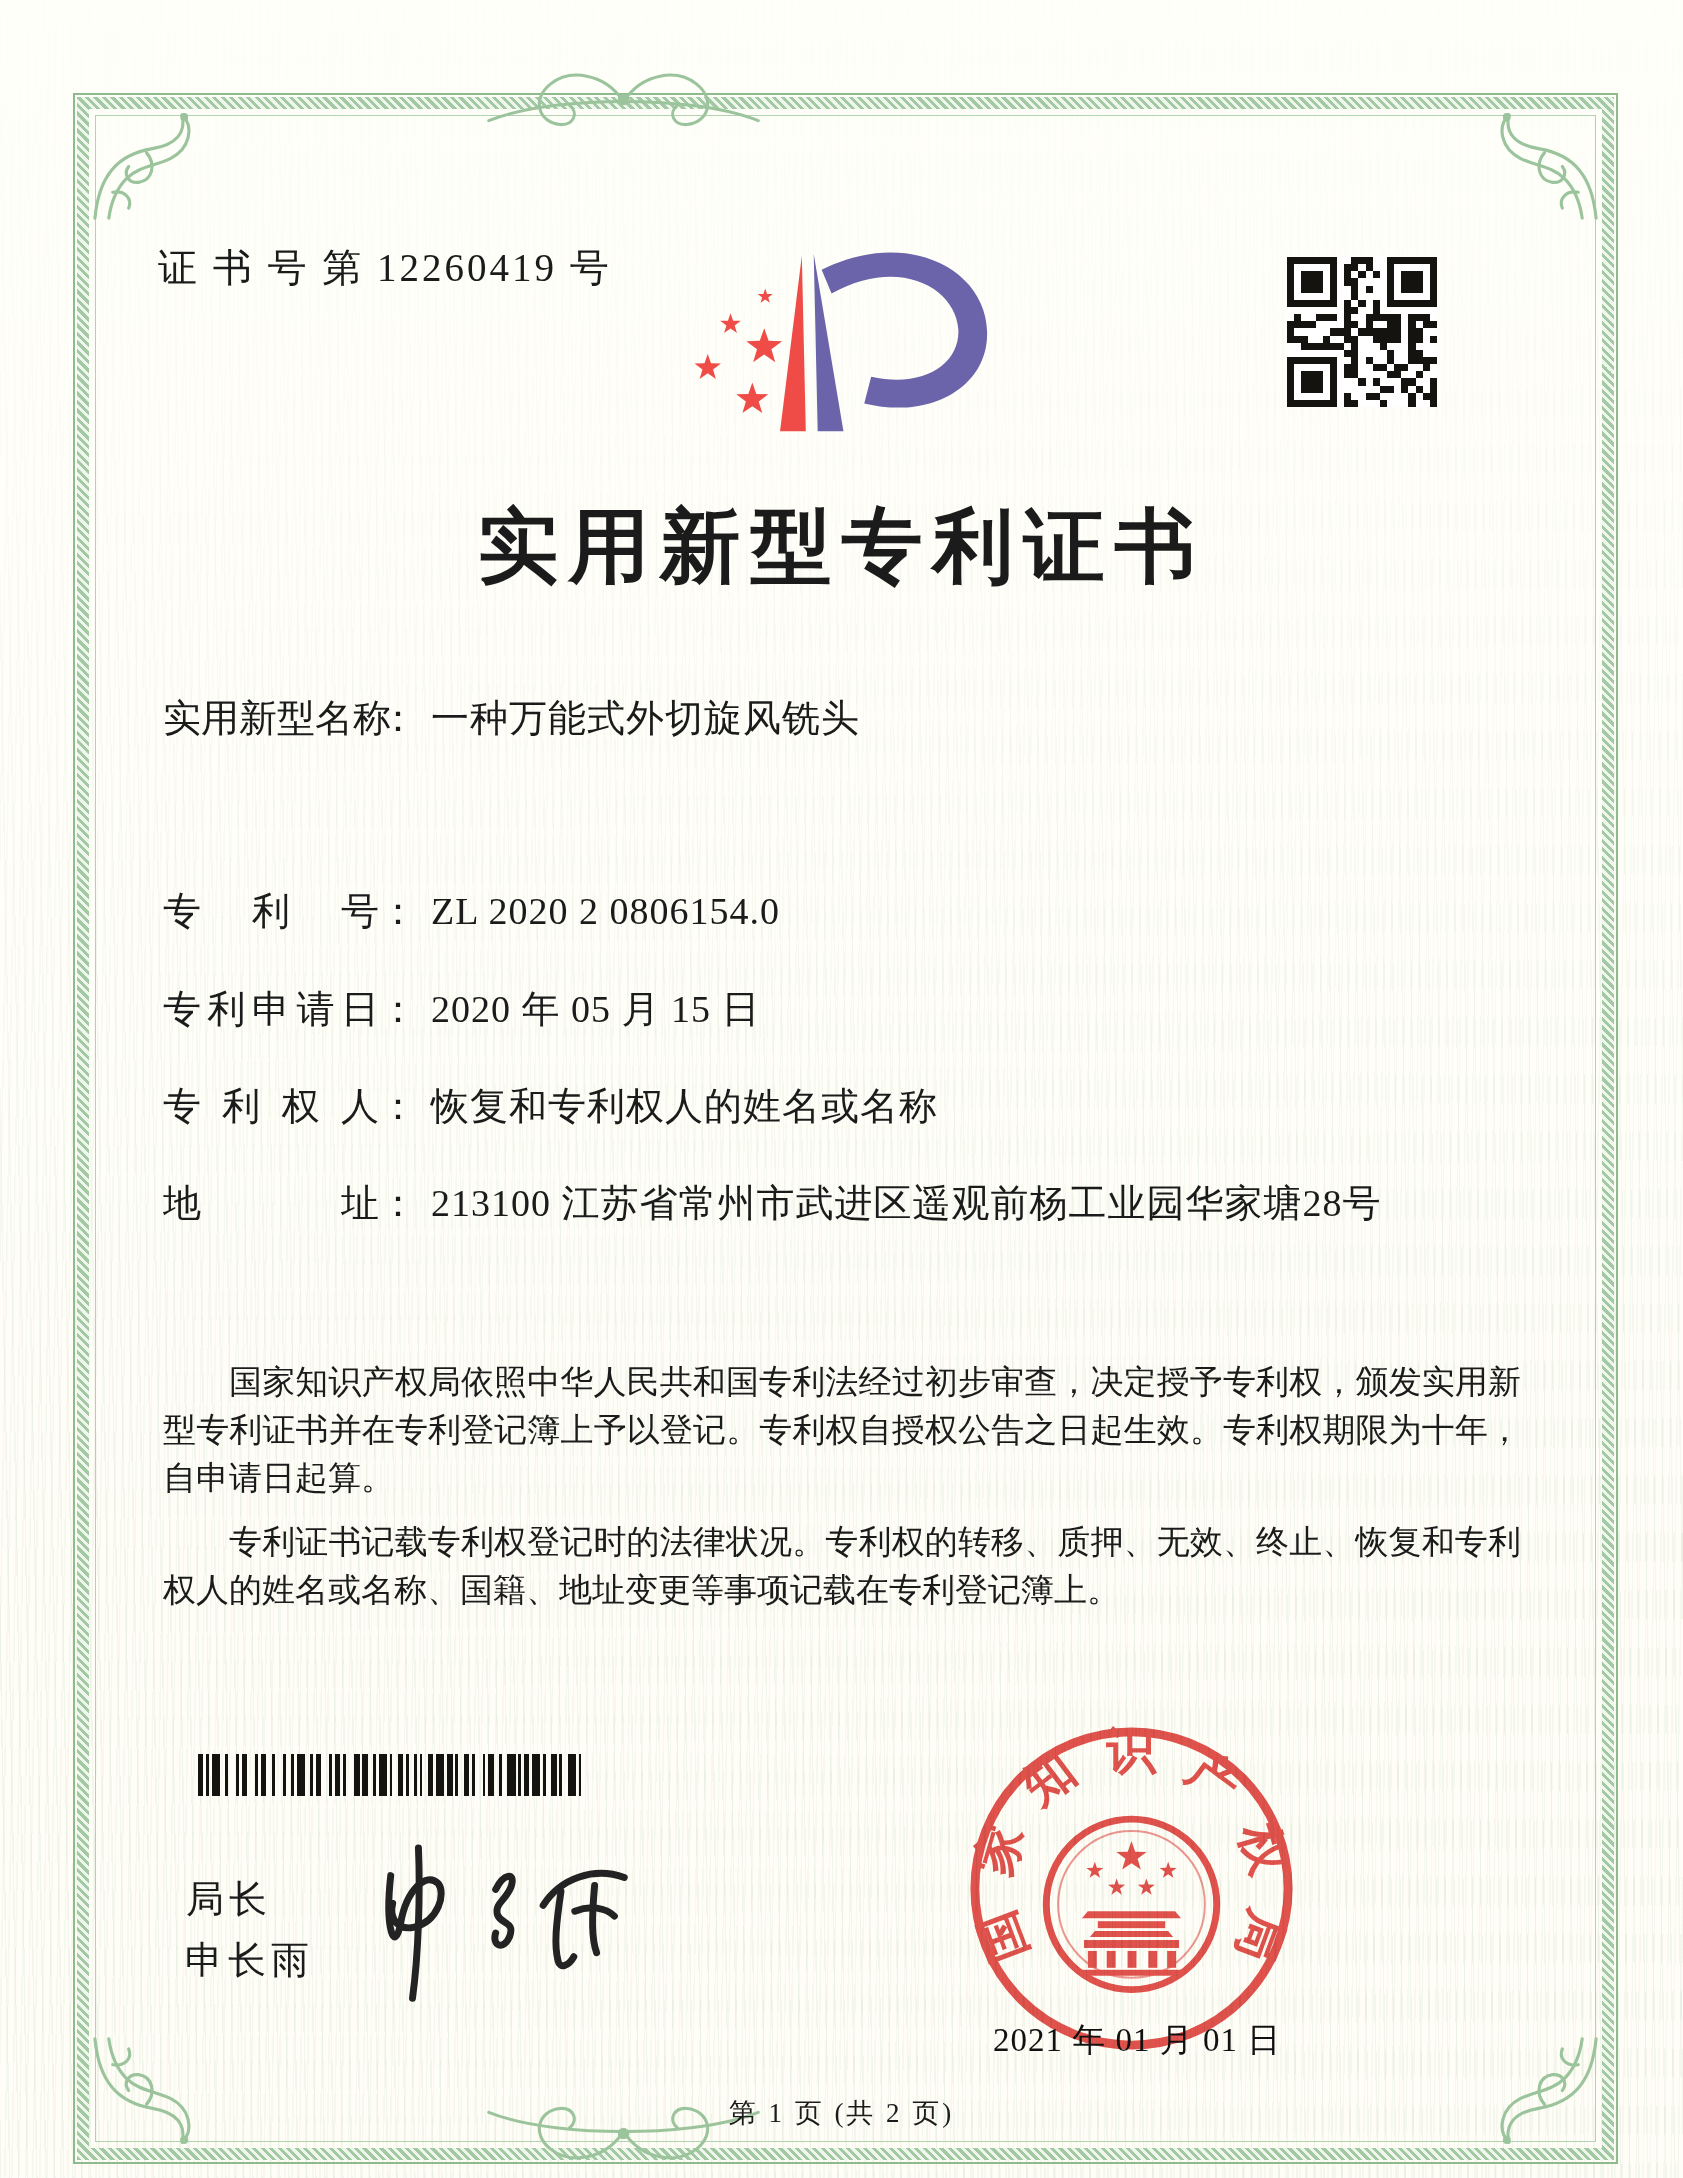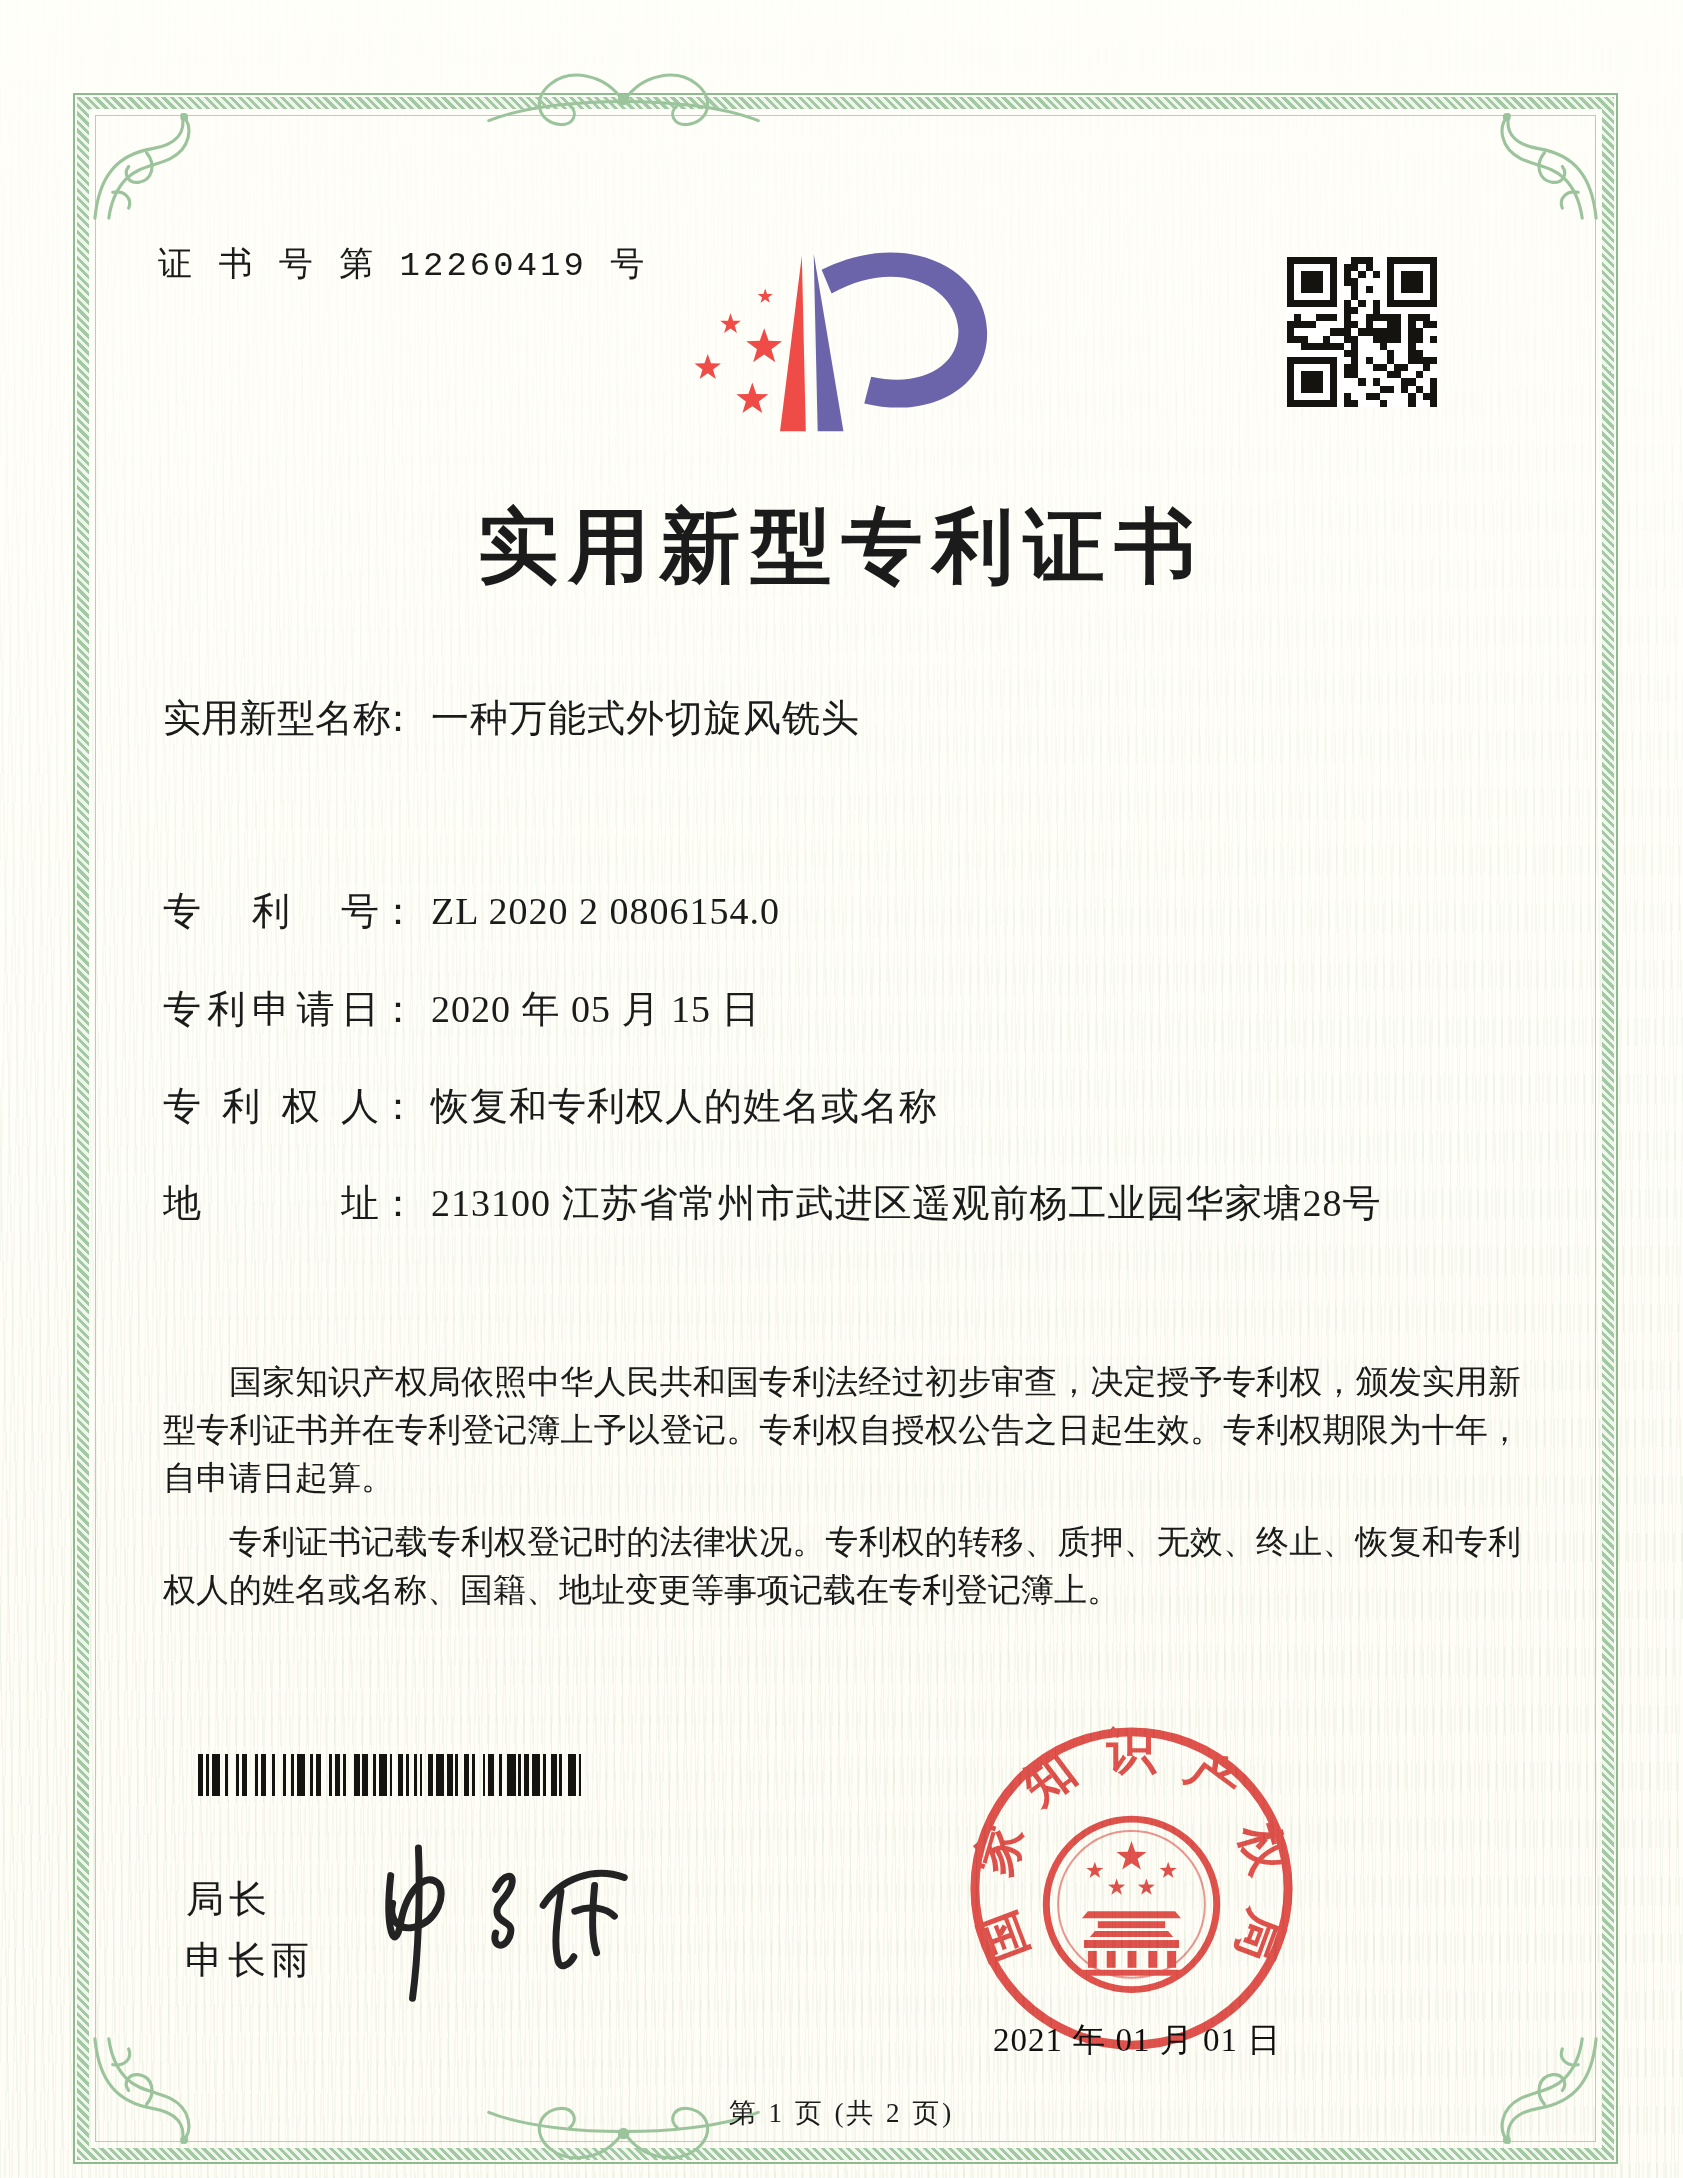--- a/index.html
+++ b/index.html
@@ -26,21 +26,21 @@
   .frame-inner{position:absolute; left:95px; top:115px; right:87px; bottom:36px; border:1px solid #b2d3b2; pointer-events:none;}
   .ornament{position:absolute; pointer-events:none;}
   .ornament svg{display:block;}
   .corner-tl{left:87px; top:107px;}
   .corner-tr{right:79px; top:107px; transform:scaleX(-1);}
   .corner-bl{left:87px; bottom:28px; transform:scaleY(-1);}
   .corner-br{right:79px; bottom:28px; transform:scale(-1,-1);}
   .crest-top{left:465px; top:61px;}
   .crest-bottom{left:465px; bottom:6px; transform:scaleY(-1);}
 
-  .cert-no{position:absolute; left:158px; top:241px; font-size:34px; letter-spacing:3px; white-space:nowrap;font-family:Liberation Mono, monospace;}
+  .cert-no{position:absolute; left:158px; top:241px; font-size:39px; letter-spacing:3px; white-space:nowrap;}
 
   .logo{position:absolute; left:681px; top:226px; width:312px; height:233px;}
   .qr{position:absolute; left:1287px; top:257px; width:150px; height:150px;}
   .qr svg{width:100%;height:100%; shape-rendering:crispEdges;}
 
   .doc-title{
     position:absolute; left:0; top:493px; width:100%;
     text-align:center; font-size:81px; font-weight:bold; letter-spacing:10px; white-space:nowrap;
   }
 

